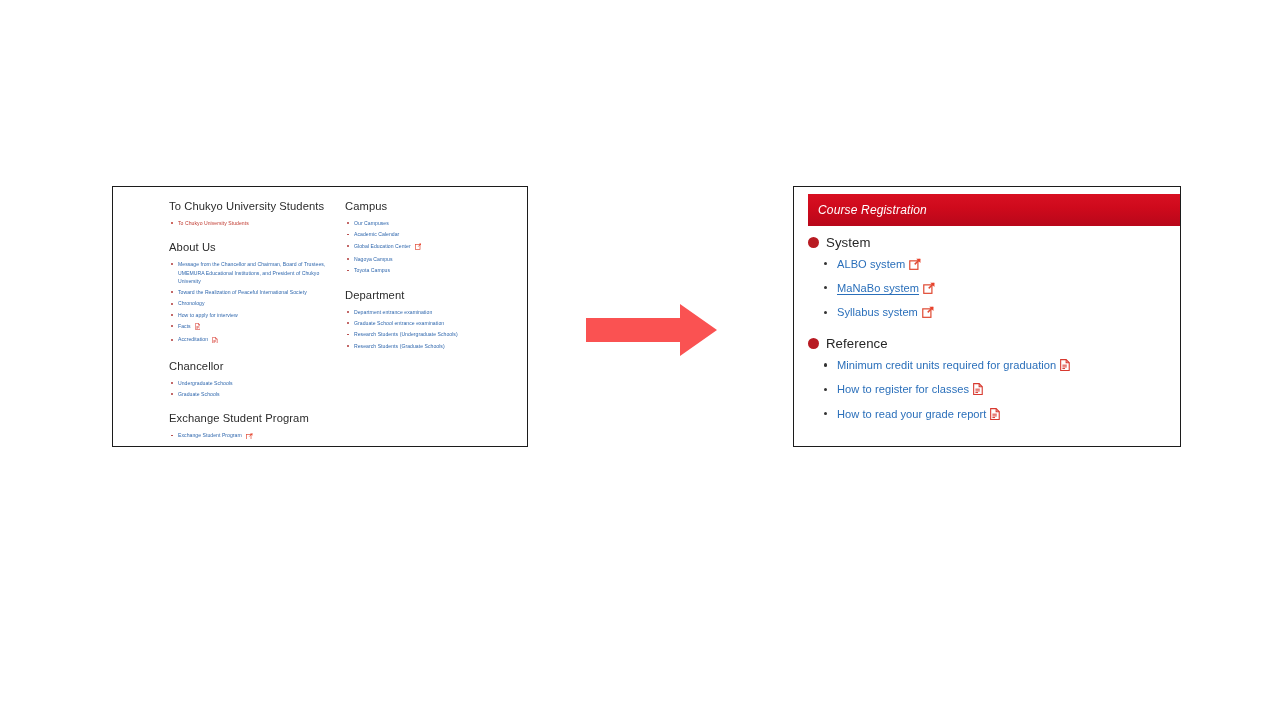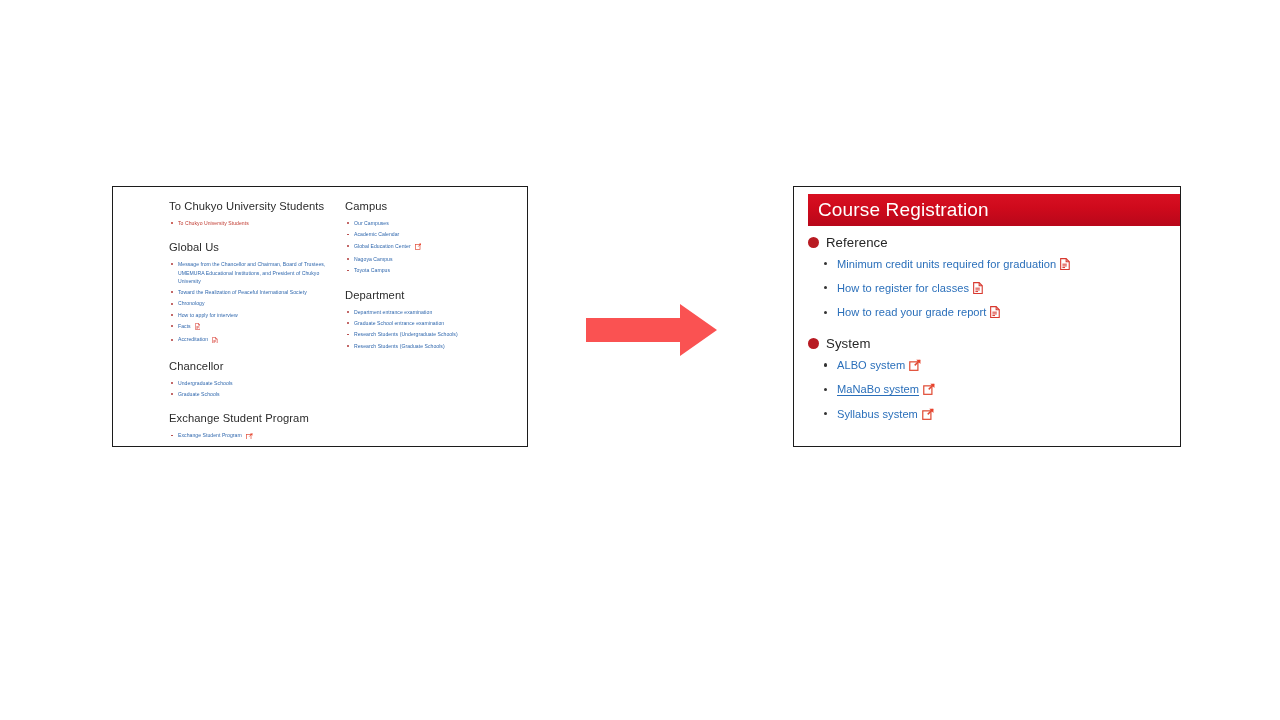--- a/index.html
+++ b/index.html
@@ -113,24 +113,25 @@
     left: 14px;
     top: 7px;
     right: 0px;
     height: 32px;
     background: linear-gradient(180deg, #d81022 0%, #cf0a1c 42%, #b8071a 100%);
     display: flex;
     align-items: center;
     padding-left: 10px;
   }
   #rc-header-title {
-    font-size: 19px;
+    font-size: 12px;
     color: #ffffff;
     font-weight: 400;
     letter-spacing: 0.15px;
+    font-style: italic;
   }
 
   #rc-body {
     position: absolute;
     left: 14px;
     top: 48px;
     right: 8px;
   }
 
   .rc-section { margin-bottom: 3px; }
@@ -199,21 +200,21 @@
 
 <div id="stage">
 
   <div id="left-card">
     <div class="left-cols">
       <div class="col-a" id="col-a">
           <div class="lc-head first">To Chukyo University Students</div>
           <ul class="lc-list">
             <li class="red-link"><span>To Chukyo University Students</span></li>
           </ul>
-          <div class="lc-head">Global Us</div>
+          <div class="lc-head">About Us</div>
           <ul class="lc-list">
             <li class=""><span>Message from the Chancellor and Chairman, Board of Trustees, UMEMURA Educational Institutions, and President of Chukyo University</span></li>
             <li class=""><span>Toward the Realization of Peaceful International Society</span></li>
             <li class=""><span>Chronology</span></li>
             <li class=""><span>How to apply for interview</span></li>
             <li class=""><span>Facts</span><span class="ico mini-icon"><svg width="5.58" height="6.82" viewBox="0 0 9 11">
                   <path d="M0.6 0.6 H5.6 L8.4 3.4 V10.4 H0.6 Z" fill="#ffffff" stroke="#D8392F" stroke-width="1"></path>
                   <path d="M5.6 0.6 V3.4 H8.4" fill="none" stroke="#D8392F" stroke-width="1"></path>
                   <path d="M2.2 5.6 H6.2 M2.2 7.2 H6.2 M2.2 8.7 H4.6" stroke="#D8392F" stroke-width="0.9"></path>
                 </svg></span></li>
@@ -268,59 +269,59 @@
   </div>
 
   <div id="right-card">
     <div id="rc-header">
       <span id="rc-header-title">Course Registration</span>
     </div>
     <div id="rc-body">
         <div class="rc-section">
           <div class="rc-sec-head">
             <span class="rc-dot"></span>
+            <span class="rc-sec-title">System</span>
+          </div>
+          <ul class="rc-list">
+            <li class=""><span class="lbl">ALBO system</span><span class="ico mini-icon"><svg width="12.100000000000001" height="12.100000000000001" viewBox="0 0 11 11">
+                  <rect x="0.7" y="2.6" width="7.4" height="7.7" fill="#ffffff" stroke="#E04A33" stroke-width="1.1"></rect>
+                  <path d="M5.2 5.8 L9.9 1.1" stroke="#E04A33" stroke-width="1.3"></path>
+                  <path d="M6.6 0.7 H10.4 V4.5 Z" fill="#E8412B"></path>
+                </svg></span></li>
+            <li class="hovered"><span class="lbl">MaNaBo system</span><span class="ico mini-icon"><svg width="12.100000000000001" height="12.100000000000001" viewBox="0 0 11 11">
+                  <rect x="0.7" y="2.6" width="7.4" height="7.7" fill="#ffffff" stroke="#E04A33" stroke-width="1.1"></rect>
+                  <path d="M5.2 5.8 L9.9 1.1" stroke="#E04A33" stroke-width="1.3"></path>
+                  <path d="M6.6 0.7 H10.4 V4.5 Z" fill="#E8412B"></path>
+                </svg></span></li>
+            <li class=""><span class="lbl">Syllabus system</span><span class="ico mini-icon"><svg width="12.100000000000001" height="12.100000000000001" viewBox="0 0 11 11">
+                  <rect x="0.7" y="2.6" width="7.4" height="7.7" fill="#ffffff" stroke="#E04A33" stroke-width="1.1"></rect>
+                  <path d="M5.2 5.8 L9.9 1.1" stroke="#E04A33" stroke-width="1.3"></path>
+                  <path d="M6.6 0.7 H10.4 V4.5 Z" fill="#E8412B"></path>
+                </svg></span></li>
+          </ul>
+        </div>
+        <div class="rc-section">
+          <div class="rc-sec-head">
+            <span class="rc-dot"></span>
             <span class="rc-sec-title">Reference</span>
           </div>
           <ul class="rc-list">
             <li class=""><span class="lbl">Minimum credit units required for graduation</span><span class="ico mini-icon"><svg width="9.9" height="12.100000000000001" viewBox="0 0 9 11">
                   <path d="M0.6 0.6 H5.6 L8.4 3.4 V10.4 H0.6 Z" fill="#ffffff" stroke="#D8392F" stroke-width="1"></path>
                   <path d="M5.6 0.6 V3.4 H8.4" fill="none" stroke="#D8392F" stroke-width="1"></path>
                   <path d="M2.2 5.6 H6.2 M2.2 7.2 H6.2 M2.2 8.7 H4.6" stroke="#D8392F" stroke-width="0.9"></path>
                 </svg></span></li>
             <li class=""><span class="lbl">How to register for classes</span><span class="ico mini-icon"><svg width="9.9" height="12.100000000000001" viewBox="0 0 9 11">
                   <path d="M0.6 0.6 H5.6 L8.4 3.4 V10.4 H0.6 Z" fill="#ffffff" stroke="#D8392F" stroke-width="1"></path>
                   <path d="M5.6 0.6 V3.4 H8.4" fill="none" stroke="#D8392F" stroke-width="1"></path>
                   <path d="M2.2 5.6 H6.2 M2.2 7.2 H6.2 M2.2 8.7 H4.6" stroke="#D8392F" stroke-width="0.9"></path>
                 </svg></span></li>
             <li class=""><span class="lbl">How to read your grade report</span><span class="ico mini-icon"><svg width="9.9" height="12.100000000000001" viewBox="0 0 9 11">
                   <path d="M0.6 0.6 H5.6 L8.4 3.4 V10.4 H0.6 Z" fill="#ffffff" stroke="#D8392F" stroke-width="1"></path>
                   <path d="M5.6 0.6 V3.4 H8.4" fill="none" stroke="#D8392F" stroke-width="1"></path>
                   <path d="M2.2 5.6 H6.2 M2.2 7.2 H6.2 M2.2 8.7 H4.6" stroke="#D8392F" stroke-width="0.9"></path>
                 </svg></span></li>
           </ul>
         </div>
-        <div class="rc-section">
-          <div class="rc-sec-head">
-            <span class="rc-dot"></span>
-            <span class="rc-sec-title">System</span>
-          </div>
-          <ul class="rc-list">
-            <li class=""><span class="lbl">ALBO system</span><span class="ico mini-icon"><svg width="12.100000000000001" height="12.100000000000001" viewBox="0 0 11 11">
-                  <rect x="0.7" y="2.6" width="7.4" height="7.7" fill="#ffffff" stroke="#E04A33" stroke-width="1.1"></rect>
-                  <path d="M5.2 5.8 L9.9 1.1" stroke="#E04A33" stroke-width="1.3"></path>
-                  <path d="M6.6 0.7 H10.4 V4.5 Z" fill="#E8412B"></path>
-                </svg></span></li>
-            <li class="hovered"><span class="lbl">MaNaBo system</span><span class="ico mini-icon"><svg width="12.100000000000001" height="12.100000000000001" viewBox="0 0 11 11">
-                  <rect x="0.7" y="2.6" width="7.4" height="7.7" fill="#ffffff" stroke="#E04A33" stroke-width="1.1"></rect>
-                  <path d="M5.2 5.8 L9.9 1.1" stroke="#E04A33" stroke-width="1.3"></path>
-                  <path d="M6.6 0.7 H10.4 V4.5 Z" fill="#E8412B"></path>
-                </svg></span></li>
-            <li class=""><span class="lbl">Syllabus system</span><span class="ico mini-icon"><svg width="12.100000000000001" height="12.100000000000001" viewBox="0 0 11 11">
-                  <rect x="0.7" y="2.6" width="7.4" height="7.7" fill="#ffffff" stroke="#E04A33" stroke-width="1.1"></rect>
-                  <path d="M5.2 5.8 L9.9 1.1" stroke="#E04A33" stroke-width="1.3"></path>
-                  <path d="M6.6 0.7 H10.4 V4.5 Z" fill="#E8412B"></path>
-                </svg></span></li>
-          </ul>
-        </div>
       </div>
   </div>
 
 </div>
 
 </body></html>

